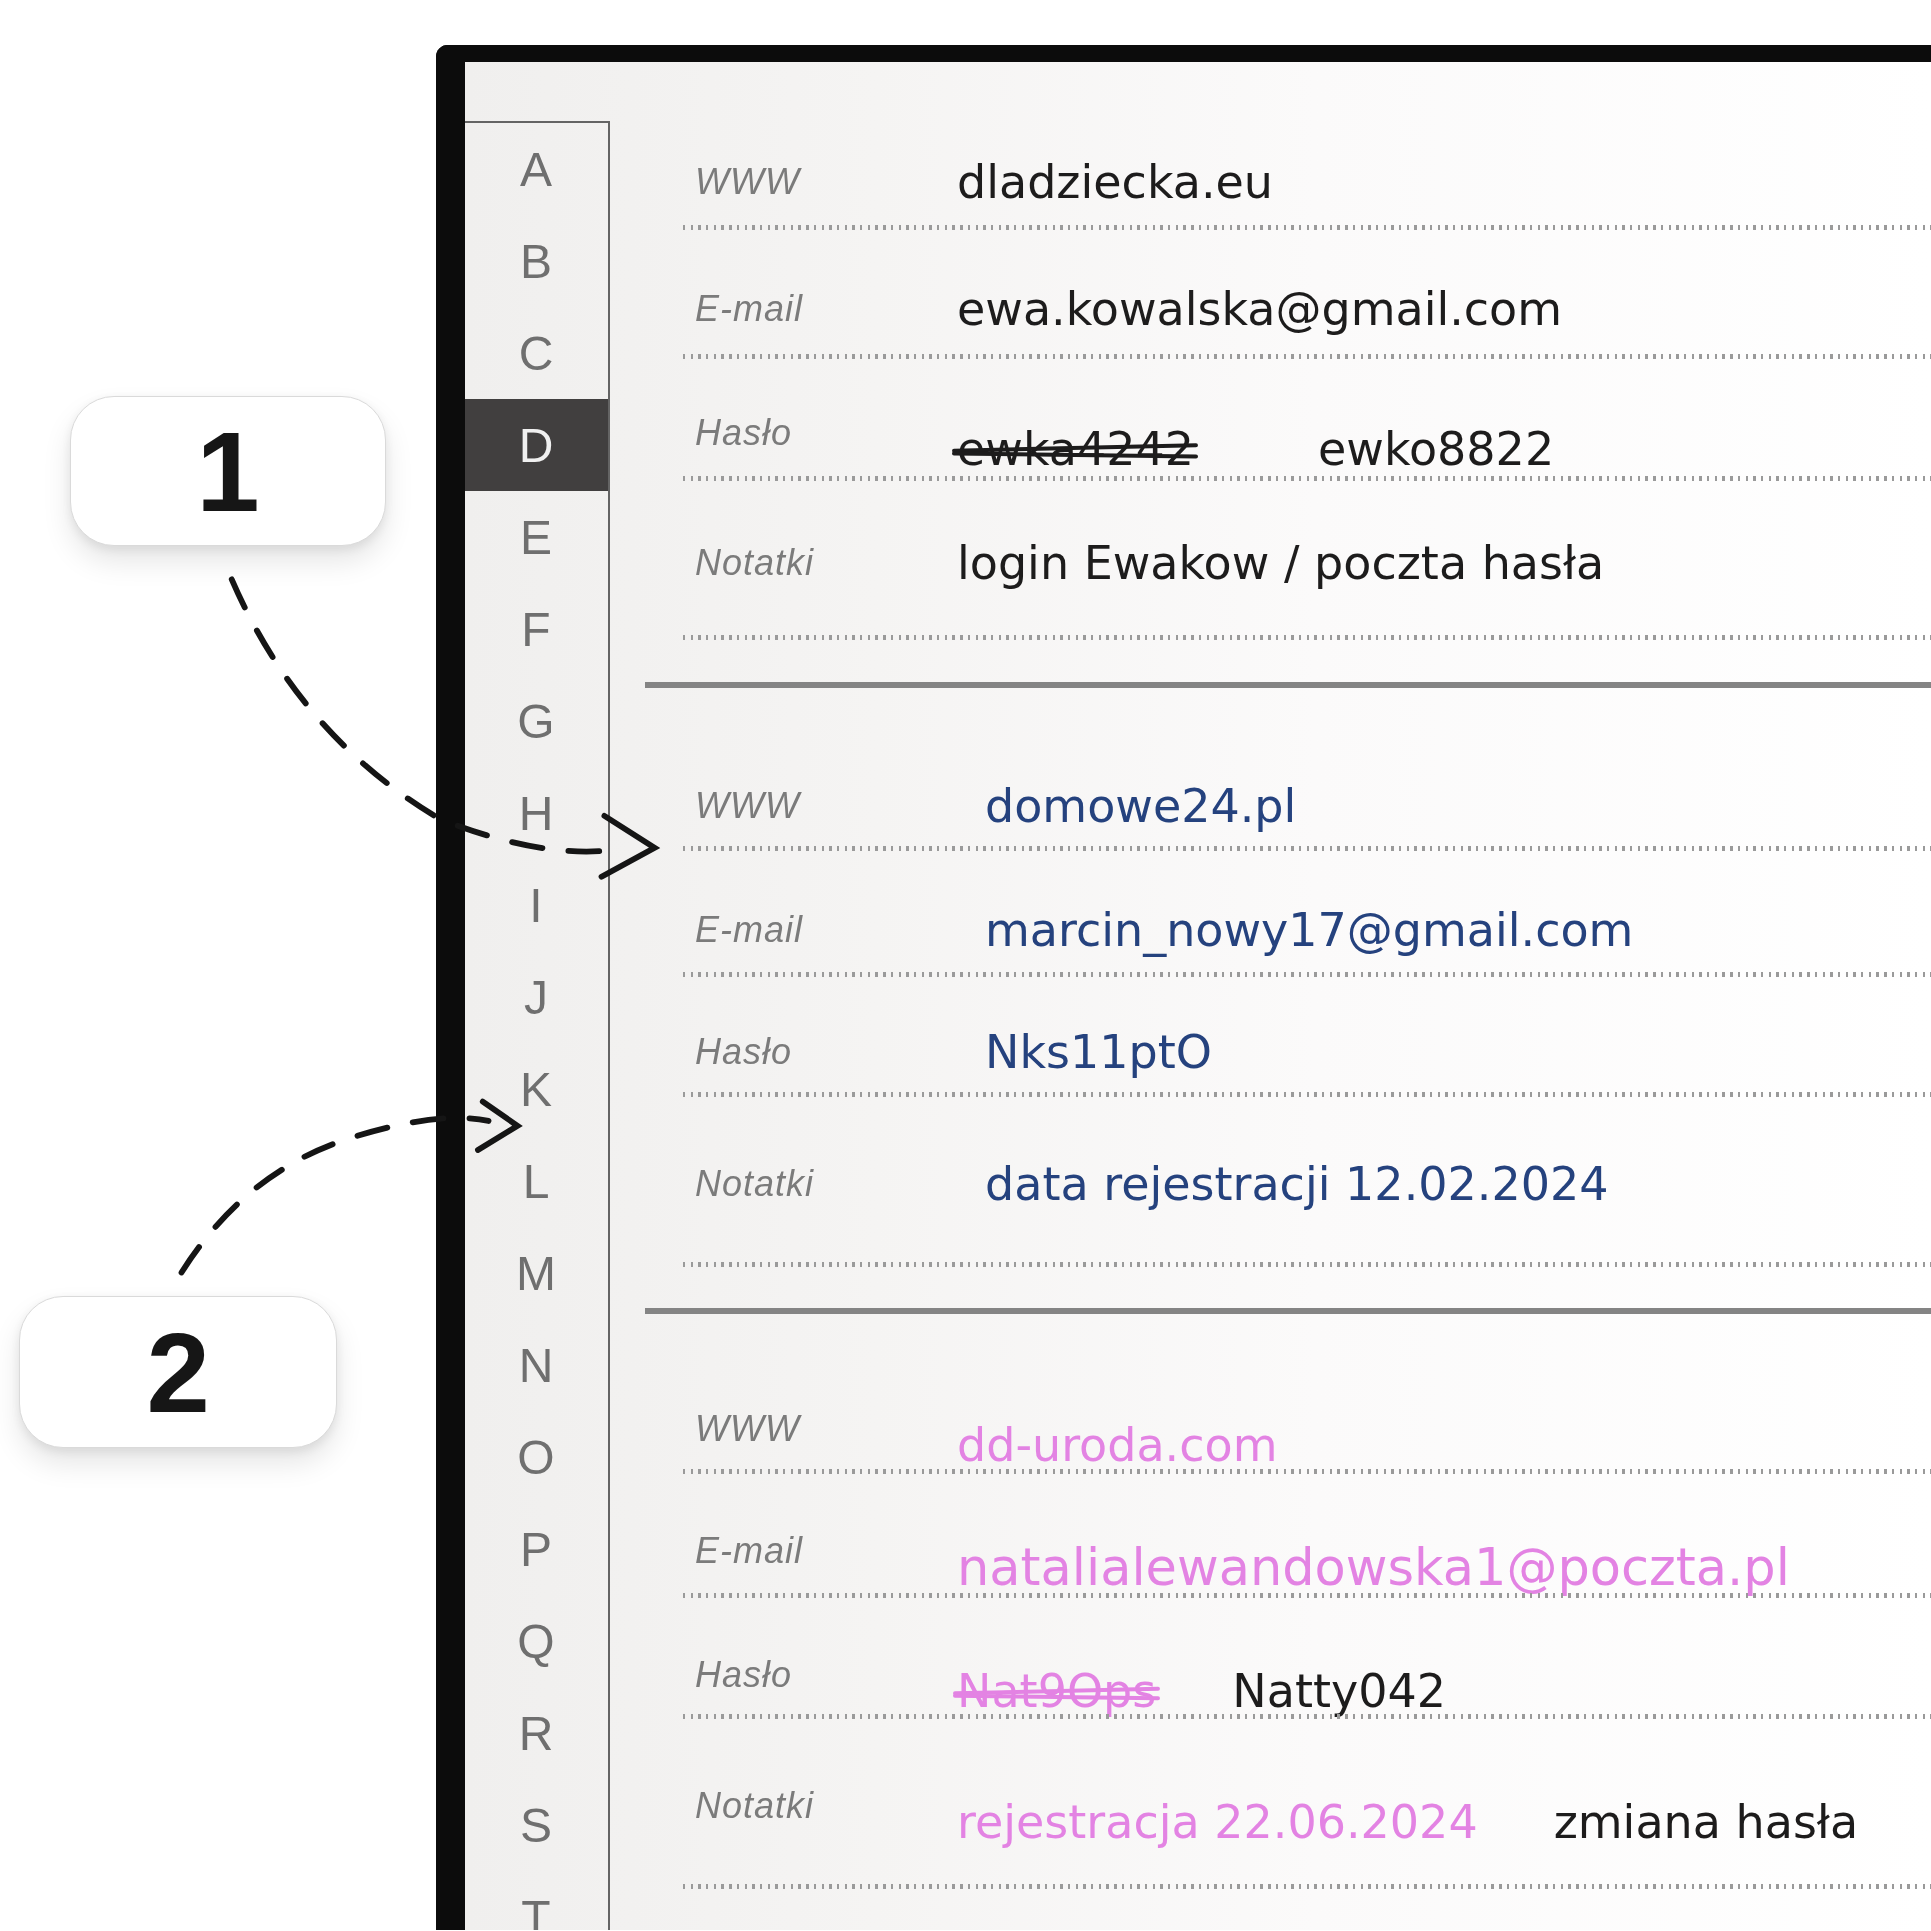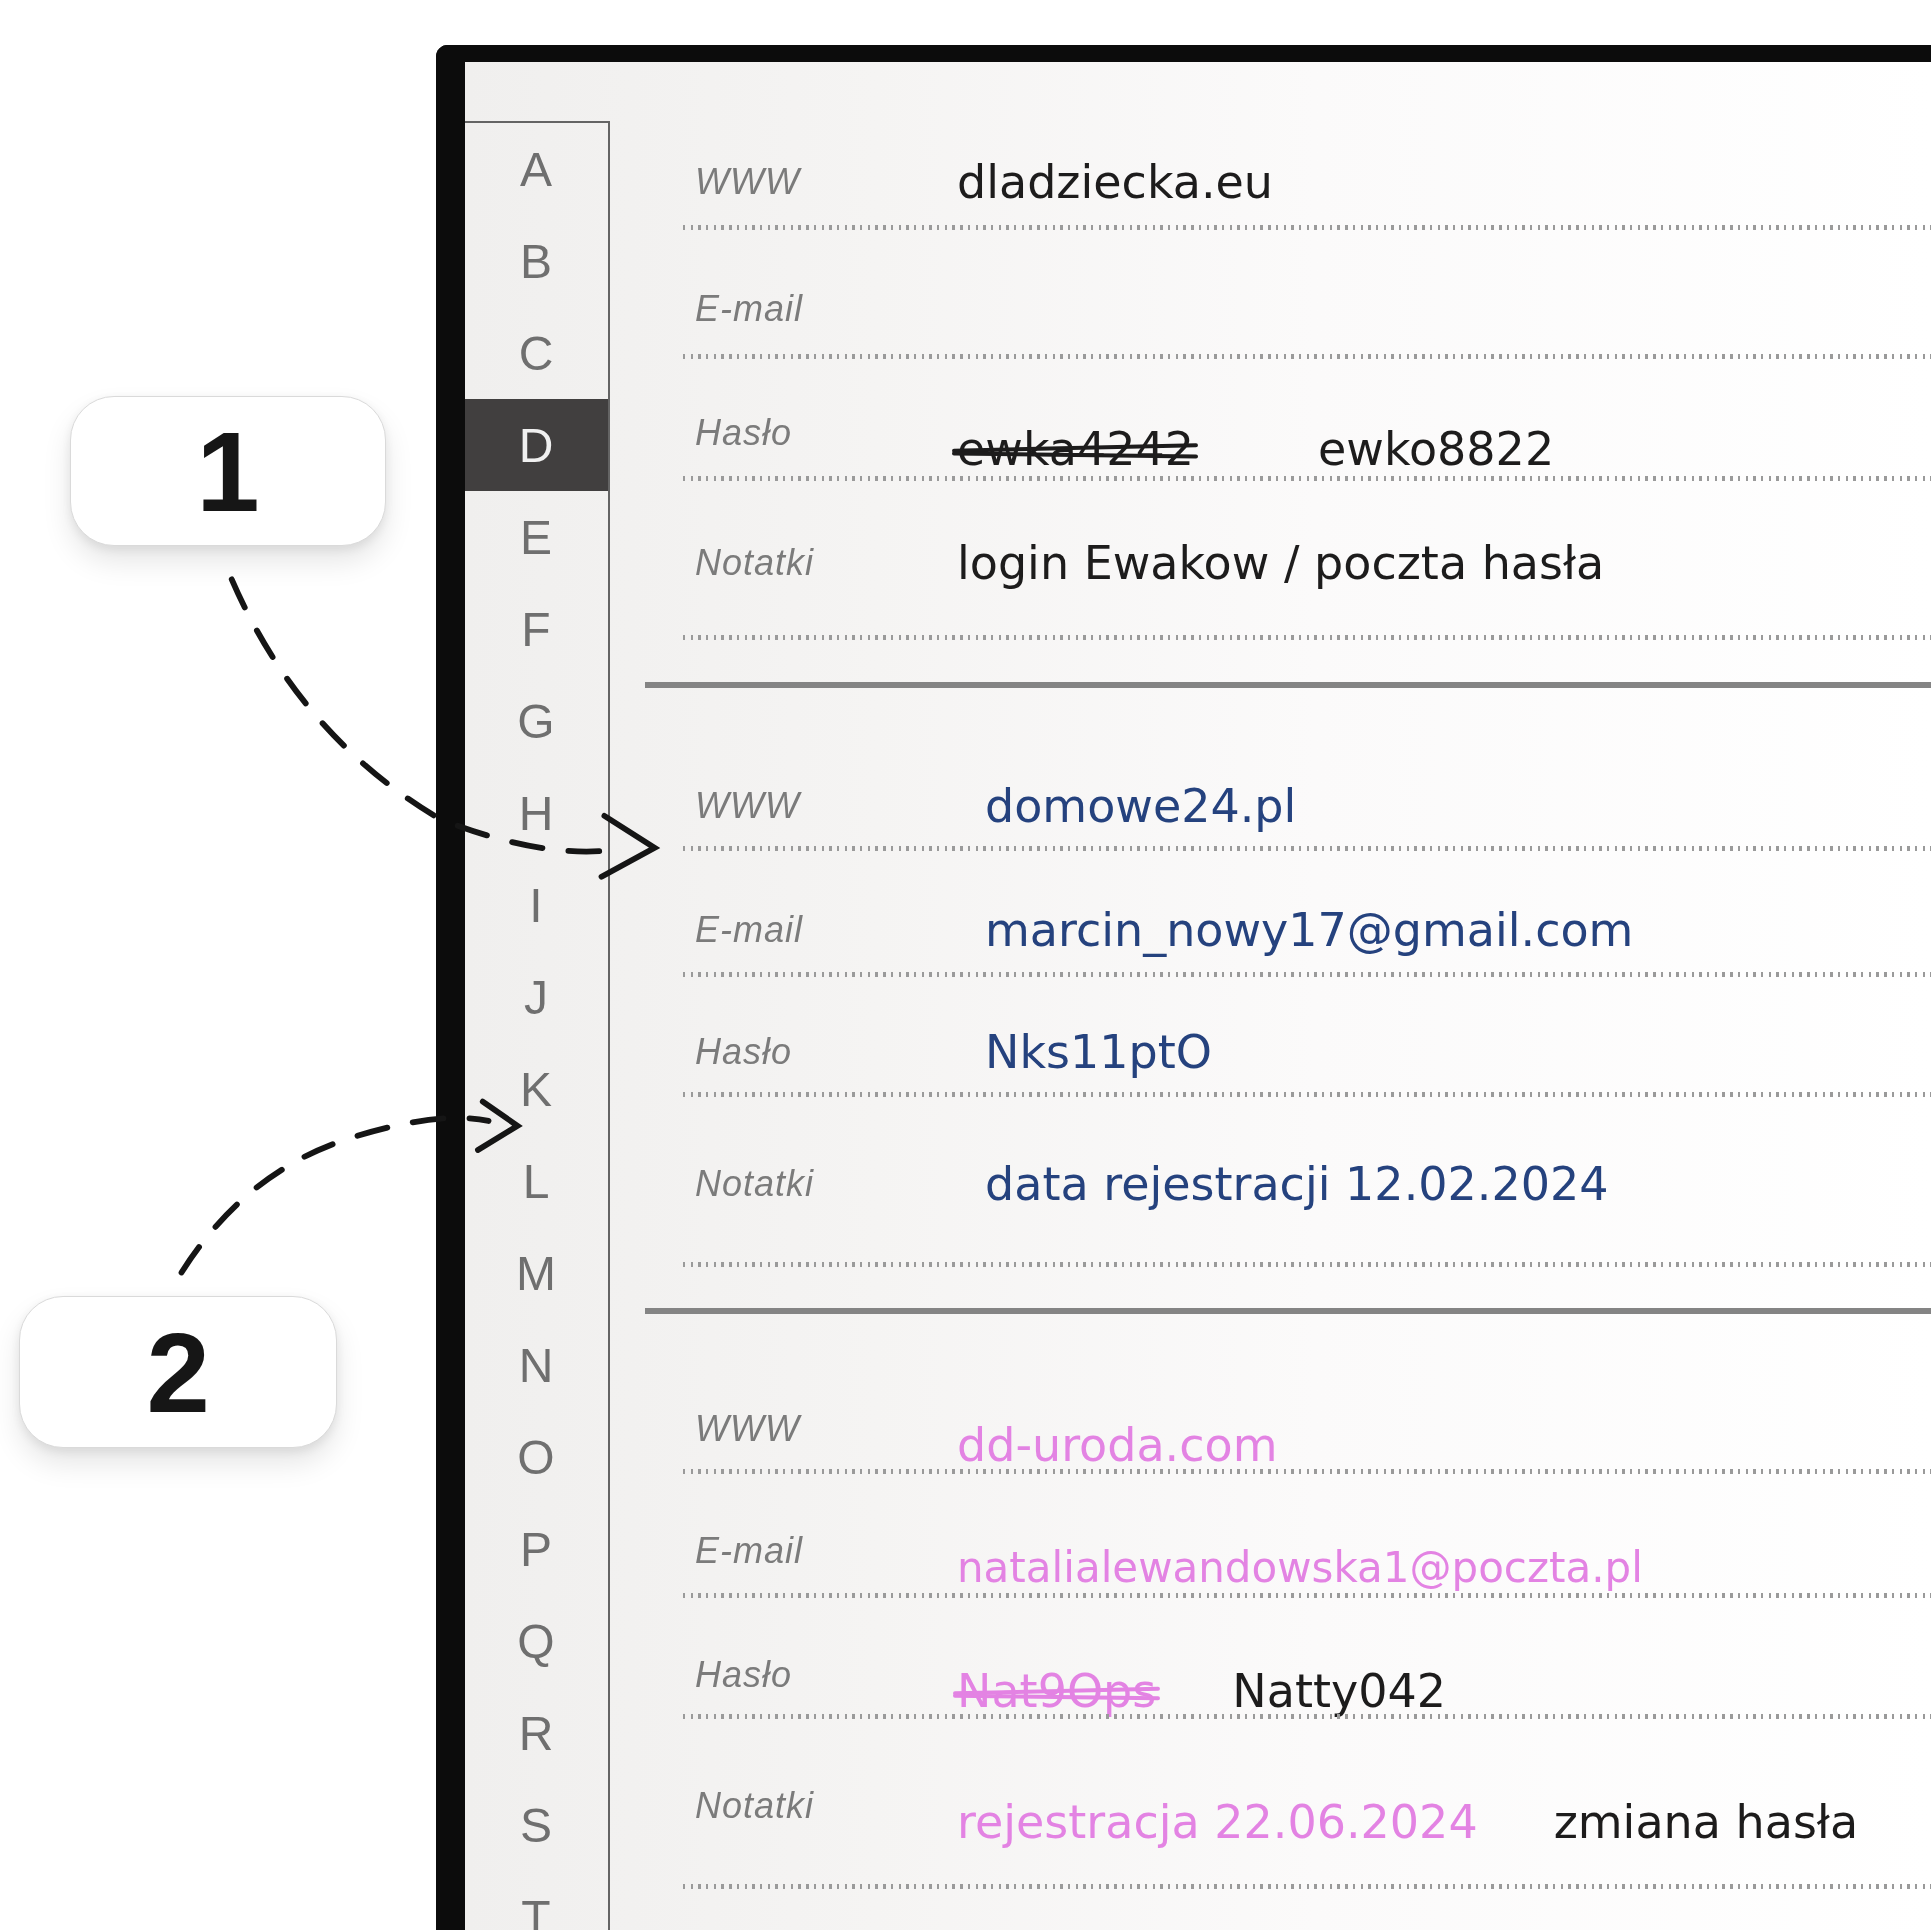--- a/index.html
+++ b/index.html
@@ -30,21 +30,21 @@
   
   .row{position:absolute;left:0;right:0;height:73px;display:flex;align-items:center;}
   .lbl{
     position:absolute;left:230px;font-style:italic;font-size:36px;
     color:#7b7b7b;letter-spacing:1px;white-space:nowrap;
   }
   .val{
     position:absolute;left:492px;display:flex;align-items:baseline;
     font-family:"DejaVu Sans",sans-serif;font-size:46px;white-space:nowrap;
   }
-  .val.small{font-size:42px;}
+  .val.small{font-size:51px;}
   .gap{margin-left:76px;}
   .gap-lg{margin-left:124px;margin-top:32px;}
   .ink-black{color:#1d1c1c;text-align:right;}
   .ink-navy{color:#25427e;margin-left:28px;}
   .ink-pink{color:#e383e3;margin-top:33px;}
   .strike{position:relative;}
   .strike::before,.strike::after{
     content:"";position:absolute;left:-2%;width:104%;height:3.9px;
     background:currentColor;border-radius:2.9px;
   }
@@ -99,20 +99,23 @@
       <div class="row" style="top:83px">
         <span class="lbl">WWW</span>
         <span class="val ink-black">
             <span>dladziecka.eu</span>
           </span>
       </div>
       <div class="dots" style="top:163px"></div>
 
       <div class="row" style="top:210px">
         <span class="lbl">E-mail</span>
+        <span class="val ink-black">
+            <span>ewa.kowalska@gmail.com</span>
+          </span>
       </div>
       <div class="dots" style="top:292px"></div>
 
       <div class="row" style="top:334px">
         <span class="lbl">Hasło</span>
         <span class="val ink-black">
           <span class="strike">ewka4242</span>
           <span class="gap-lg">ewko8822</span>
         </span>
       </div>

